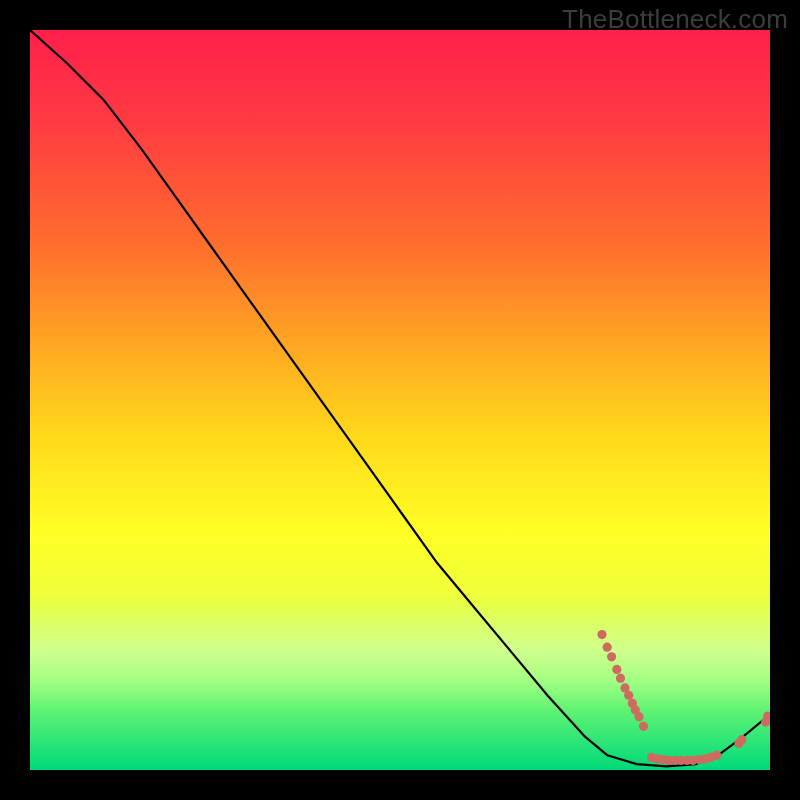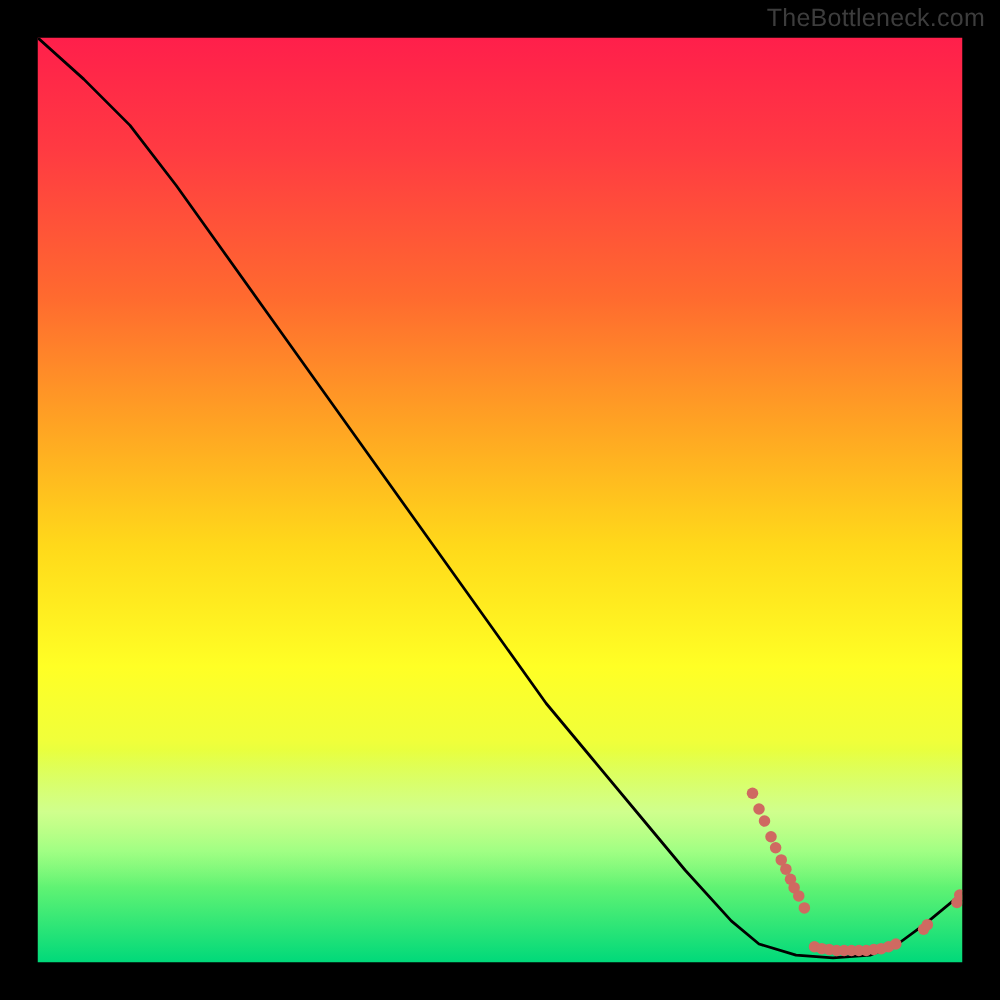--- a/index.html
+++ b/index.html
@@ -15,21 +15,21 @@
     width: 800px;
     height: 800px;
     background: #000;
   }
   .watermark {
     position: absolute;
     top: 4px;
     right: 12px;
     color: #3d3d3d;
     font-family: Arial, Helvetica, sans-serif;
-    font-size: 20px;
+    font-size: 26px;
     font-weight: 500;
     letter-spacing: 0.2px;
   }
   .plot {
     position: absolute;
     left: 30px;
     top: 30px;
     width: 740px;
     height: 740px;
     overflow: hidden;

